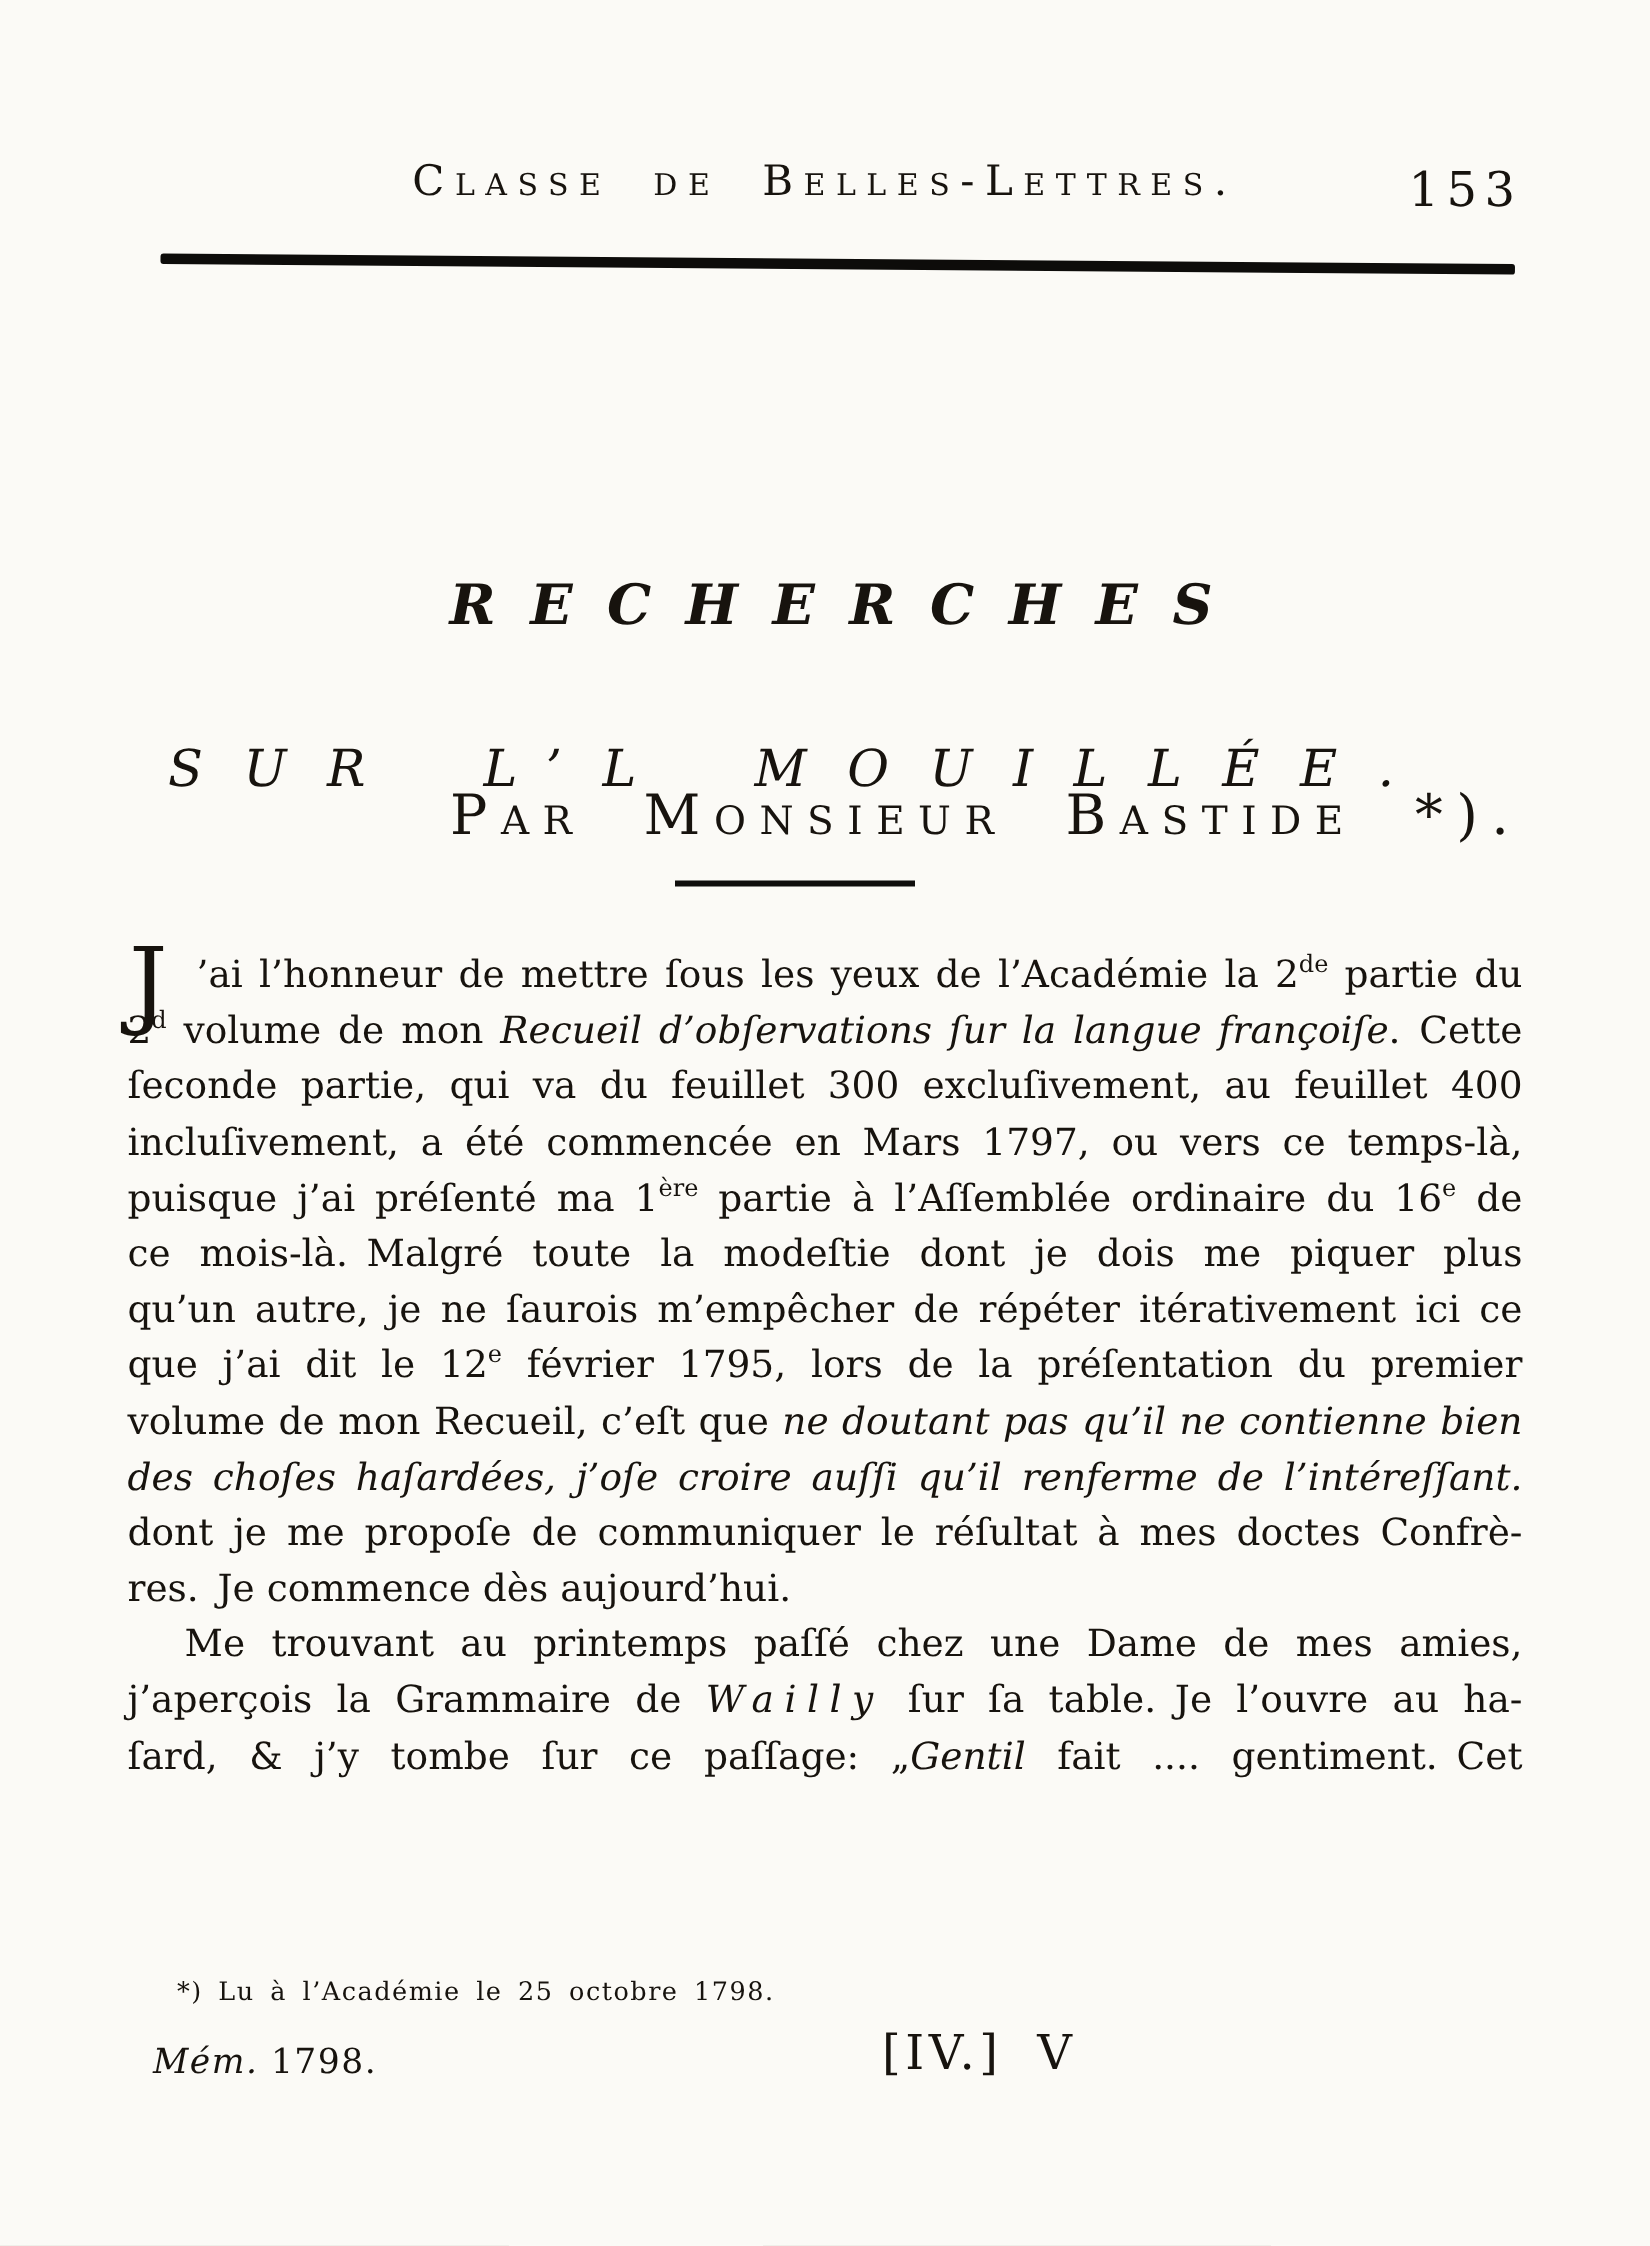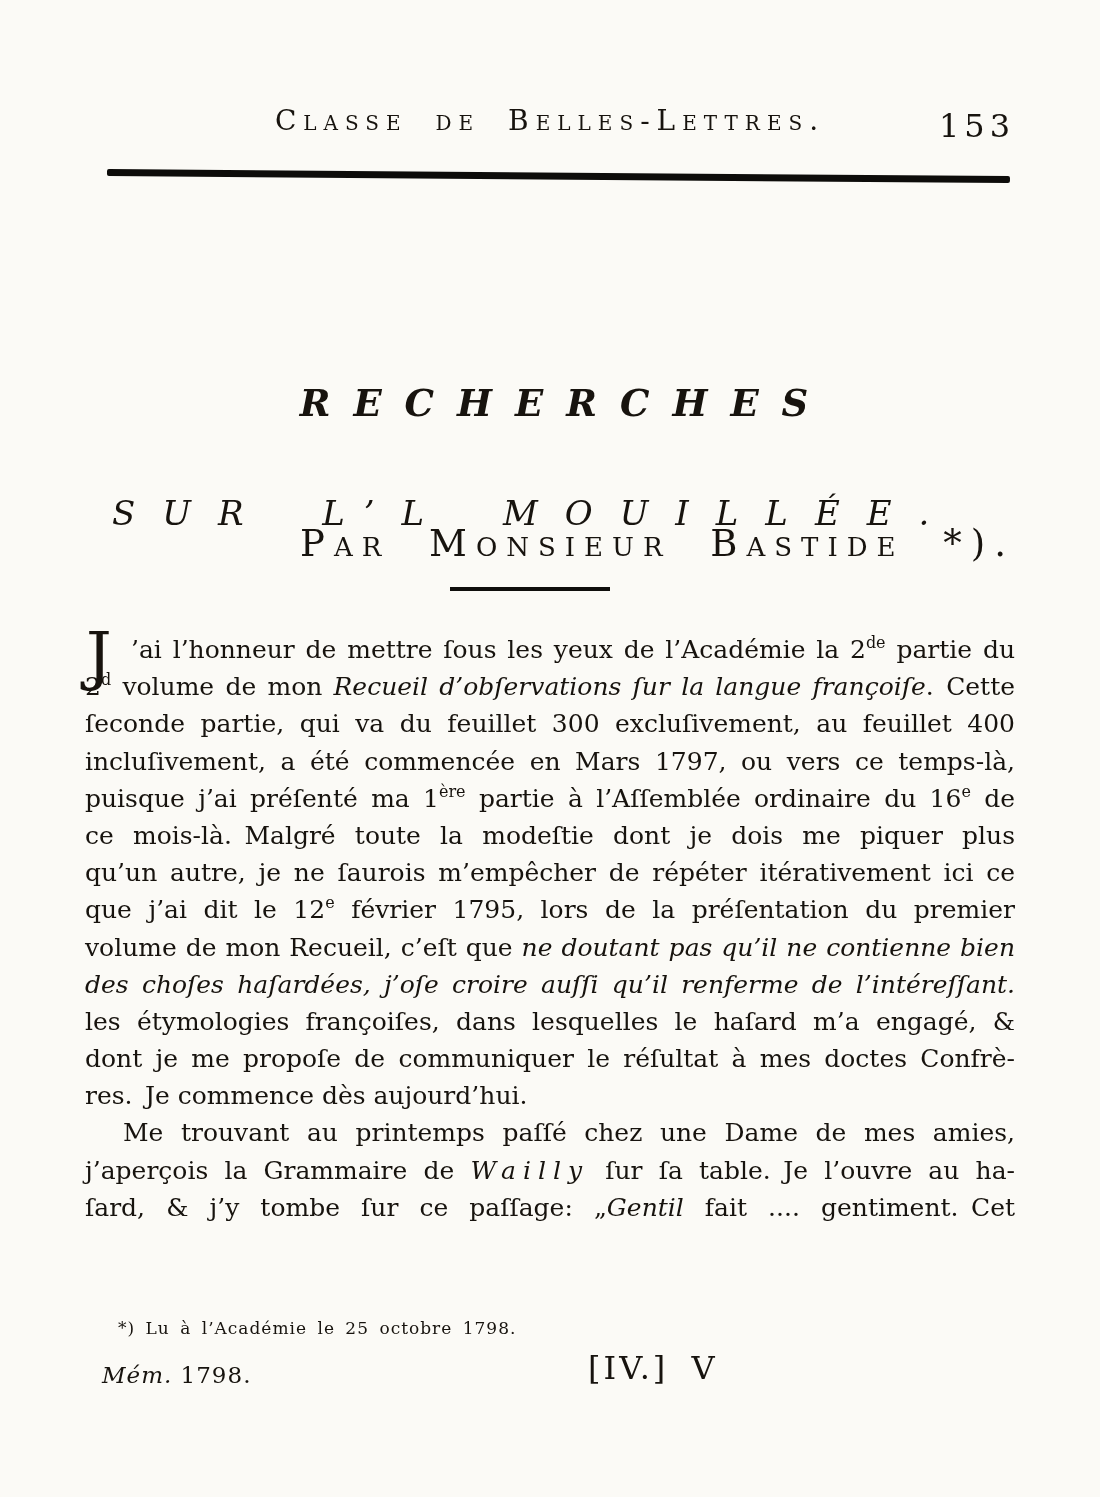--- a/index.html
+++ b/index.html
@@ -117,21 +117,20 @@
         <div class="line"><span class="seg-n">ſeconde partie, qui va du feuillet 300 excluſivement, au feuillet 400</span></div>
         <div class="line"><span class="seg-n">incluſivement, a été commencée en Mars 1797, ou vers ce temps-là,</span></div>
         <div class="line"><span class="seg-n">puisque j’ai préſenté ma 1</span><span class="seg-sup">ère</span><span class="seg-n"> partie à l’Aſſemblée ordinaire du 16</span><span class="seg-sup">e</span><span class="seg-n"> de</span></div>
         <div class="line"><span class="seg-n">ce mois-là. Malgré toute la modeſtie dont je dois me piquer plus</span></div>
         <div class="line"><span class="seg-n">qu’un autre, je ne ſaurois m’empêcher de répéter itérativement ici ce</span></div>
         <div class="line"><span class="seg-n">que j’ai dit le 12</span><span class="seg-sup">e</span><span class="seg-n"> février 1795, lors de la préſentation du premier</span></div>
         <div class="line"><span class="seg-n">volume de mon Recueil, c’eſt que </span><span class="seg-i">ne doutant pas qu’il ne contienne bien</span></div>
         <div class="line"><span class="seg-i">des choſes haſardées, j’oſe croire auſſi qu’il renferme de l’intéreſſant.</span></div>
       </div>
       <div>
-        <div class="line"><span class="seg-n">les étymologies françoiſes, dans lesquelles le haſard m’a engagé, &amp;</span></div>
         <div class="line"><span class="seg-n">dont je me propoſe de communiquer le réſultat à mes doctes Confrè-</span></div>
         <div class="line left"><span class="seg-n">res. Je commence dès aujourd’hui.</span></div>
       </div>
       <div>
         <div class="line indent"><span class="seg-n">Me trouvant au printemps paſſé chez une Dame de mes amies,</span></div>
         <div class="line"><span class="seg-n">j’aperçois la Grammaire de </span><span class="seg-iw">Wailly</span><span class="seg-n"> ſur ſa table. Je l’ouvre au ha-</span></div>
         <div class="line"><span class="seg-n">ſard, &amp; j’y tombe ſur ce paſſage: „</span><span class="seg-i">Gentil</span><span class="seg-n"> fait .... gentiment. Cet</span></div>
       </div>
     </div>
 

